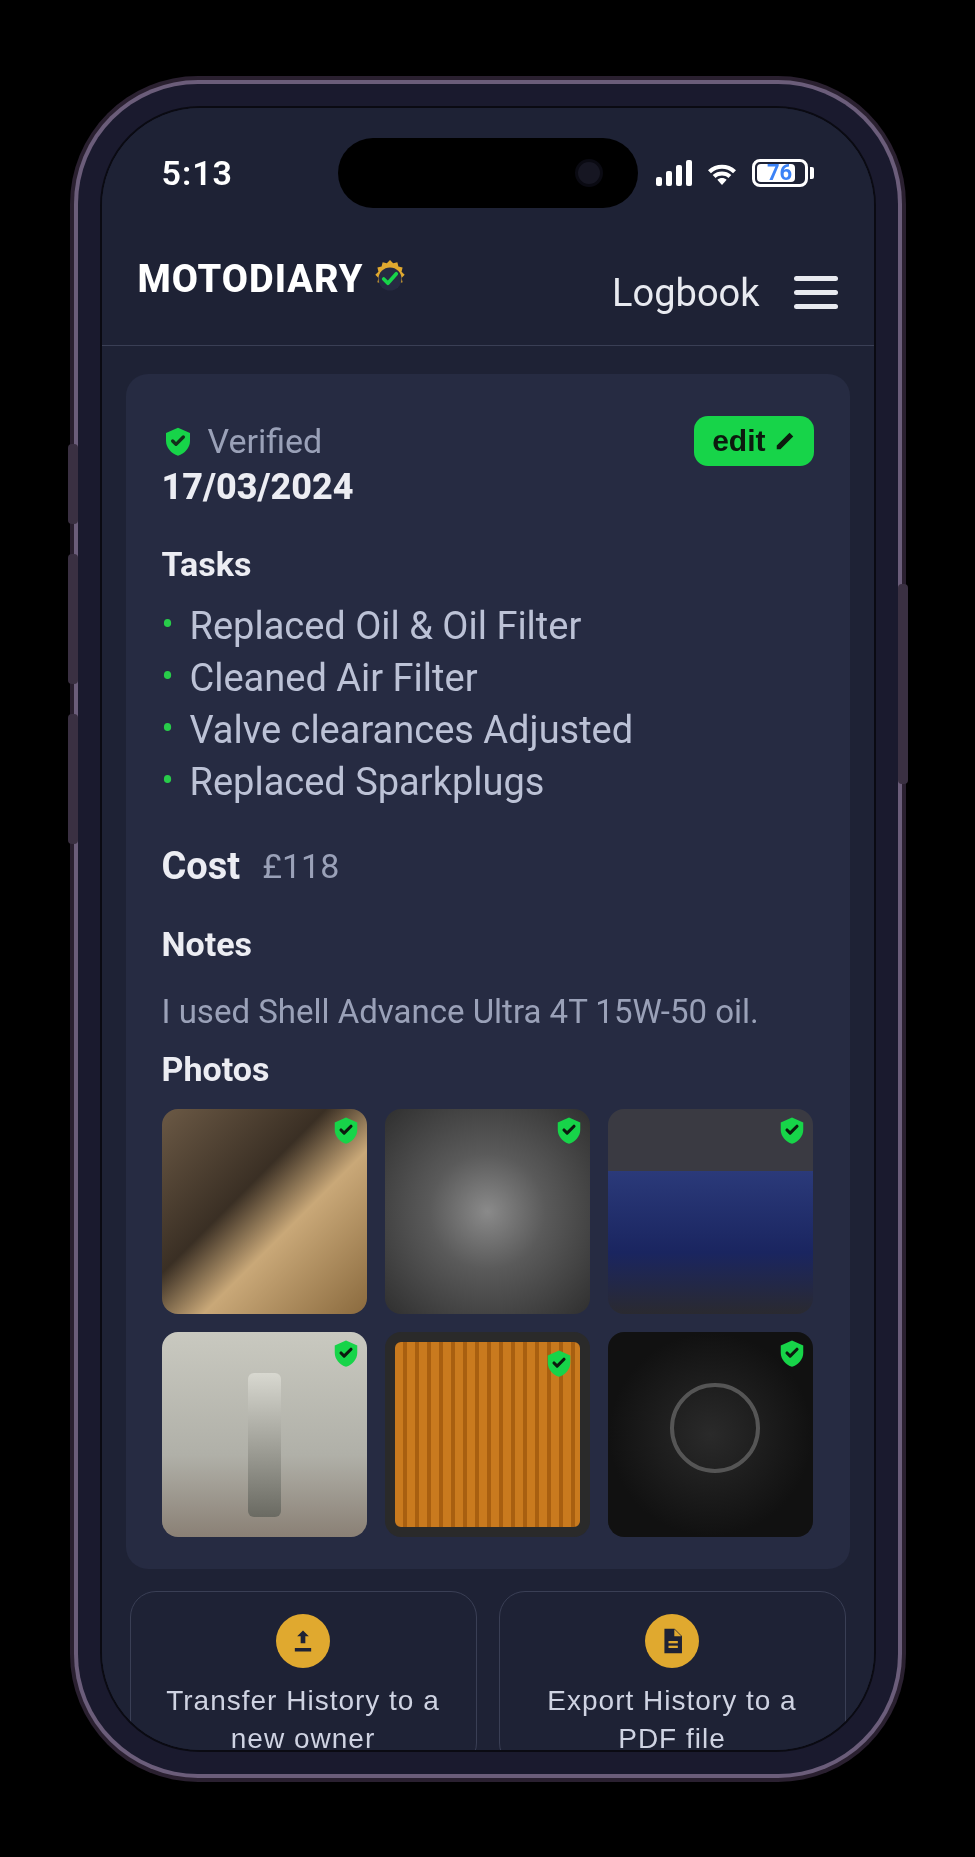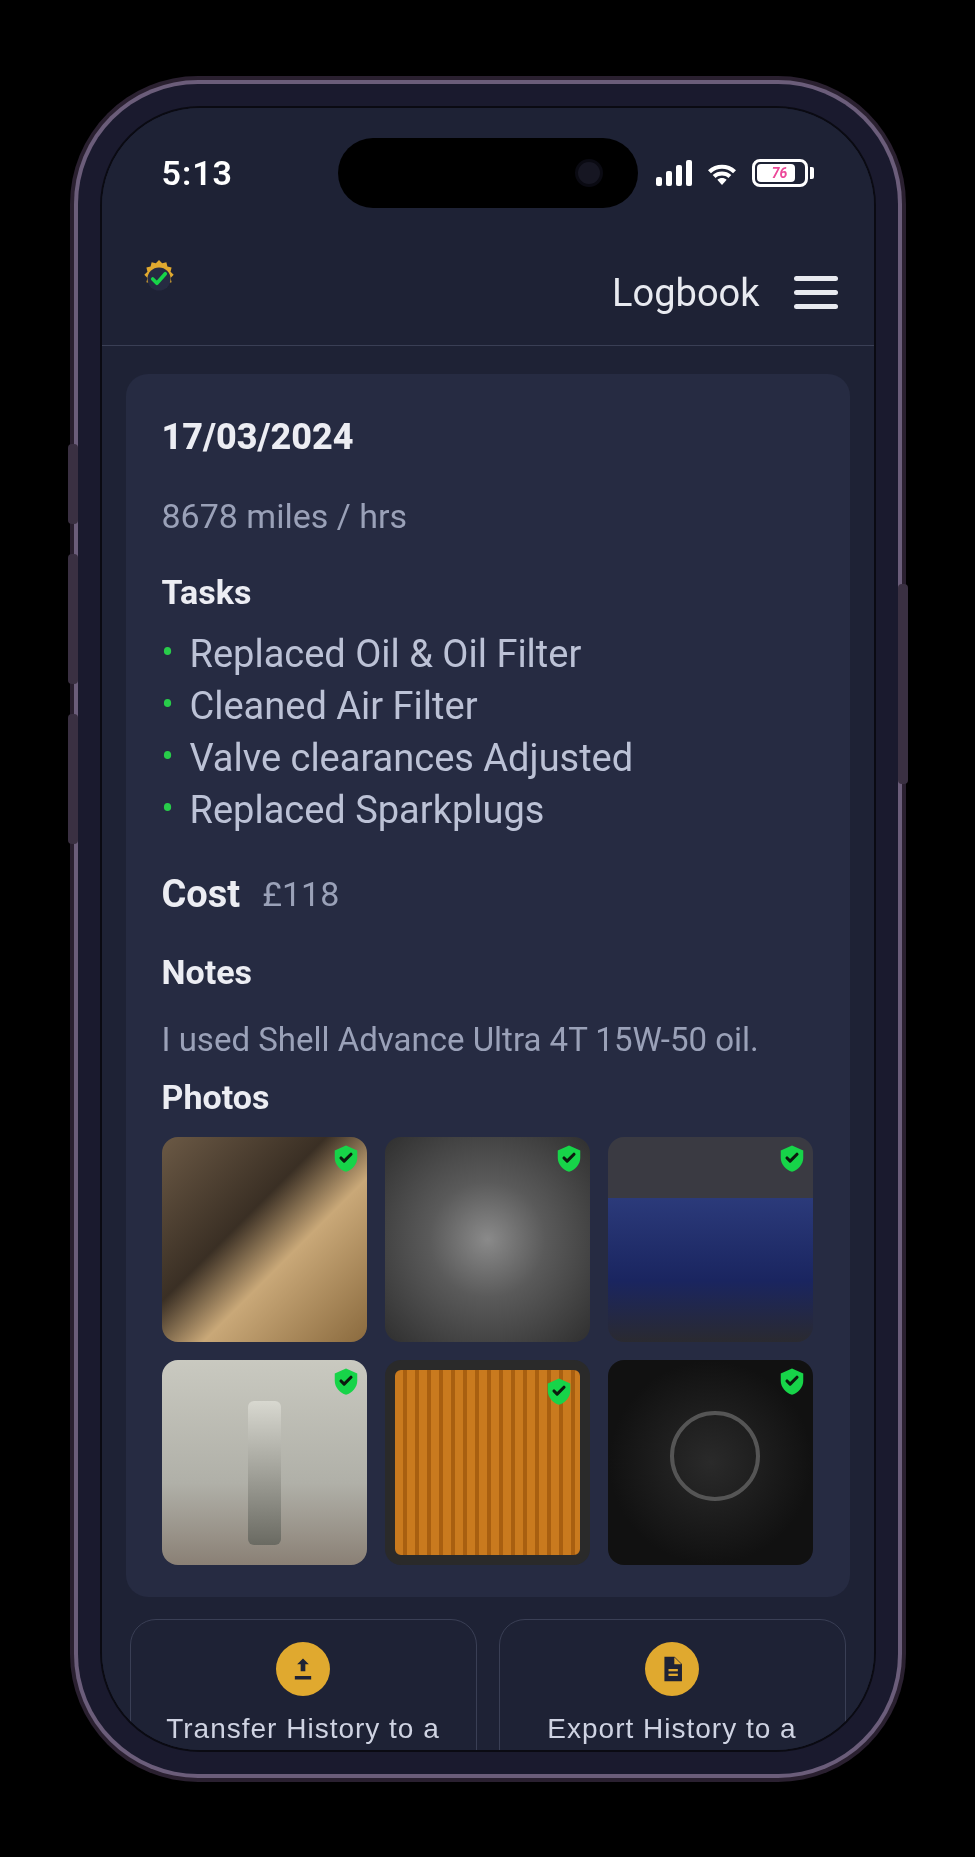--- a/index.html
+++ b/index.html
@@ -55,21 +55,21 @@
   .signal-bars span:nth-child(4){height:26px;}
   .wifi { width:32px; height:24px; }
   .battery {
     display:flex; align-items:center; gap:2px;
   }
   .battery-body {
     width:56px; height:28px; border:3px solid #fff; border-radius:8px;
     position:relative; display:flex; align-items:center; justify-content:center;
   }
   .battery-fill { position:absolute; left:2px; top:2px; bottom:2px; width:76%; background:#fff; border-radius:4px; }
-  .battery-num { position:relative; font-size:14px; font-weight:700; color:#ec4899; z-index:1;font-style:italic; }
+  .battery-num { position:relative; font-size:22px; font-weight:700; color:#3b82f6; z-index:1; }
   .battery-tip { width:4px; height:12px; background:#fff; border-radius:0 2px 2px 0; }
 
   
   .screen { position:absolute; top:0; left:0; right:0; bottom:0; background:#1e2235; display:flex; flex-direction:column; }
 
   .app-header {
     margin-top:135px;
     padding: 0 36px 30px 36px;
     display:flex; align-items:center; justify-content:space-between;
     border-bottom:1px solid #3a3f55;
@@ -175,41 +175,56 @@
                 <div class="battery-fill"></div>
                 <div class="battery-num">76</div>
               </div>
               <div class="battery-tip"></div>
             </div>
           </div>
         </div>
 
         <div class="app-header">
           <div class="brand">
+            <span class="brand-text">MOTODIARY</span>
             <svg class="gear" viewBox="0 0 40 40">
               <path fill="#e0a92f" d="M20 2l3 3 4-1 1 4 4 1-1 4 3 3-3 3 1 4-4 1-1 4-4-1-3 3-3-3-4 1-1-4-4-1 1-4-3-3 3-3-1-4 4-1 1-4 4 1z"></path>
               <circle cx="20" cy="20" r="11" fill="#262b42"></circle>
               <path d="M14 20 l4 4 l8 -9" stroke="#17d449" stroke-width="3.5" fill="none" stroke-linecap="round" stroke-linejoin="round"></path>
             </svg>
           </div>
           <div class="header-right">
             <span class="section-label">Logbook</span>
             <div class="hamburger">
               <span></span>
                 <span></span>
                 <span></span>
             </div>
           </div>
         </div>
 
         <div class="content">
           <div class="card">
+            <div class="card-top">
+              <div class="verified">
+                <svg class="shield" viewBox="0 0 24 24">
+                  <path fill="#17d449" d="M12 2 L21 6 V12 C21 17 17 21.5 12 23 C7 21.5 3 17 3 12 V6 Z"></path>
+                  <path d="M8 12 l2.5 2.5 L16 9" stroke="#13301a" stroke-width="2.5" fill="none" stroke-linecap="round" stroke-linejoin="round"></path>
+                </svg>
+                <span class="verified-text">Verified</span>
+              </div>
+              <button class="edit-btn">
+                <span>edit</span>
+                <svg class="pencil" viewBox="0 0 24 24">
+                  <path fill="#0c1a0e" d="M3 21 L3 17 L15 5 L19 9 L7 21 Z M17 3 L21 7 L19 9 L15 5 Z"></path>
+                </svg>
+              </button>
+            </div>
 
             <div class="date">17/03/2024</div>
-            <div class="mileage">8678 miles / hrs</div>
 
             <div class="sec-head">Tasks</div>
             <ul class="tasklist">
               <li>Replaced Oil &amp; Oil Filter</li>
               <li>Cleaned Air Filter</li>
               <li>Valve clearances Adjusted</li>
               <li>Replaced Sparkplugs</li>
             </ul>
 
             <div class="cost-row">

